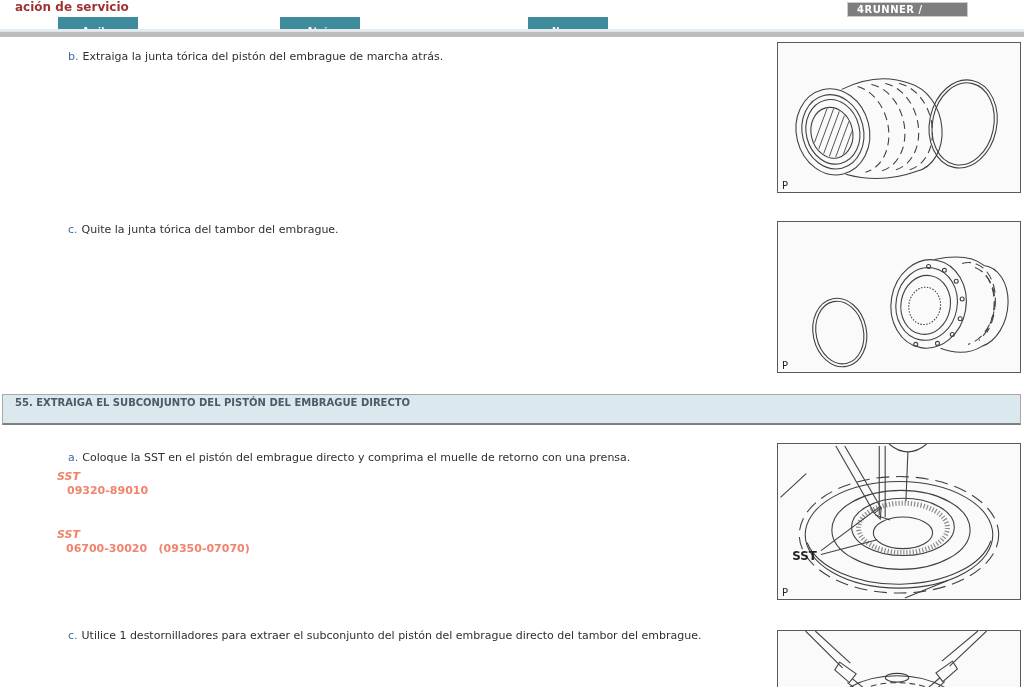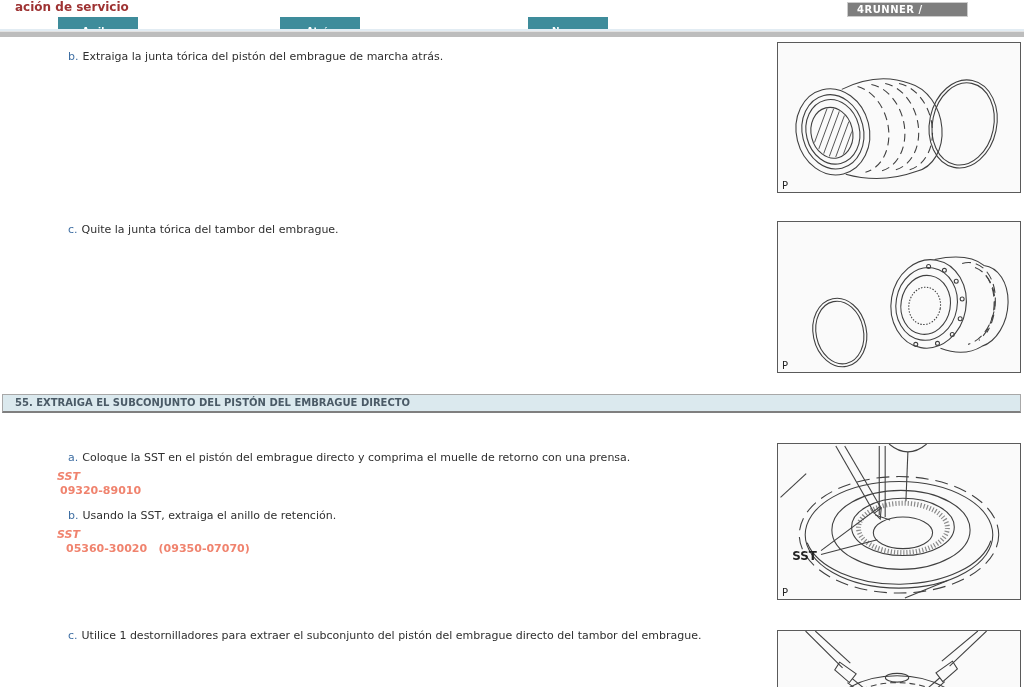--- a/index.html
+++ b/index.html
@@ -31,32 +31,32 @@
   .strip-blue { position:absolute; left:0; top:29px; width:1024px; height:2px; background:#e2ecf3; }
   .strip-gray { position:absolute; left:0; top:31px; width:1024px; height:6px;
     background:#bdbdbd; border-top:1px solid #e2e2e2; box-sizing:border-box; }
 
   .step { position:absolute; left:42px; font-size:11px; color:#2f2f2f; white-space:nowrap;margin-left:26px; }
   .step .letter { color:var(--step-blue,#3f6fa3); margin-right:4px; }
   .st1 { top:50px; } .st2 { top:223px;text-align:right; }
   .st3 { top:451px; } .st4 { top:509px; } .st5 { top:629px; }
 
   .section-bar {
-    position:absolute; left:2px; top:394px; width:1019px; height:19px;
+    position:absolute; left:2px; top:394px; width:1019px; height:31px;
     box-sizing:border-box; background:var(--section-bg,#dbe9ee);
     border:1px solid #a8a8a8; border-bottom:2px solid #7f7f7f;
     font-size:10px; font-weight:bold; color:var(--section-text,#4a5a66);
     line-height:15px; padding-left:12px; white-space:nowrap;
   }
 
   .sst-label { position:absolute; font-size:11px; font-weight:bold; font-style:italic;
     color:var(--sst-salmon,#f0836e); }
   .sst-code  { position:absolute; font-size:11px; font-weight:bold;
     color:var(--sst-salmon,#f0836e); white-space:pre; }
-  .sl1 { left:57px; top:470px; } .sc1 { left:60px; top:484px; }
+  .sl1 { left:57px; top:470px; } .sc1 { left:67px; top:484px; }
   .sl2 { left:57px; top:528px; } .sc2 { left:66px; top:542px; }
 
   .fig { position:absolute; box-sizing:border-box; background:#fafafa; border:1px solid #5a5a5a; }
   .fig1 { left:777px; top:42px;  width:244px; height:151px; }
   .fig2 { left:777px; top:221px; width:244px; height:152px; }
   .fig3 { left:777px; top:443px; width:244px; height:157px; }
   .fig4 { left:777px; top:630px; width:244px; height:75px; }
   .fig svg { display:block; width:100%; height:100%; }
   .fig-p { position:absolute; left:4px; bottom:1px; font-size:10px; color:#222; line-height:10px; }
 
@@ -153,25 +153,22 @@
   </div>
 
   <div class="section-bar">55. EXTRAIGA EL SUBCONJUNTO DEL PISTÓN DEL EMBRAGUE DIRECTO</div>
 
   <div class="step st3">
     <span class="letter">a.</span><span>Coloque la SST en el pistón del embrague directo y comprima el muelle de retorno con una prensa.</span>
   </div>
   <div class="sst-label sl1">SST</div>
   <div class="sst-code sc1">09320-89010</div>
 
-  <div class="step st4">
-    <span class="letter">b.</span><span>Usando la SST, extraiga el anillo de retención.</span>
-  </div>
   <div class="sst-label sl2">SST</div>
-  <div class="sst-code sc2">05360-30020   (09350-07070)</div>
+  <div class="sst-code sc2">06700-30020   (09350-07070)</div>
 
   <div class="fig fig3">
     <svg viewBox="0 0 244 157">
       <g class="draw">
 
         <ellipse cx="122" cy="92" rx="101" ry="59" stroke-dasharray="13 7"></ellipse>
         <ellipse cx="122" cy="92" rx="95" ry="54"></ellipse>
         <path d="M 29,100 A 95,54 0 0 0 215,98"></path>
 
         <ellipse cx="124" cy="87" rx="70" ry="40"></ellipse>

